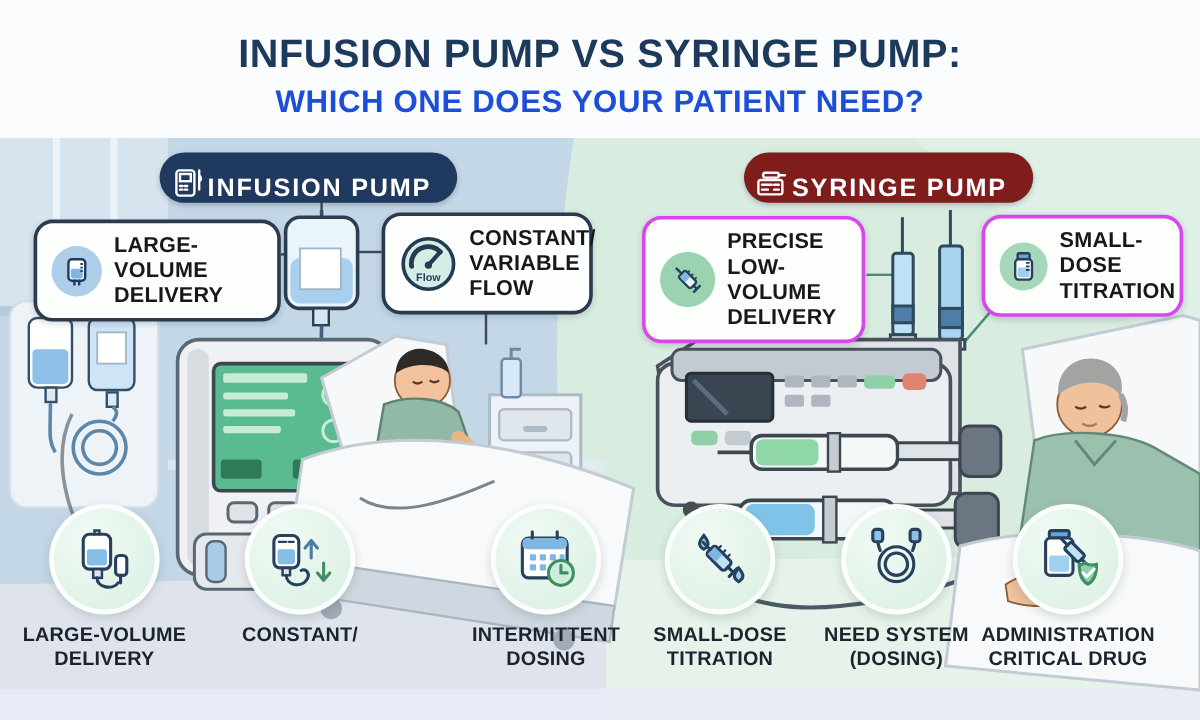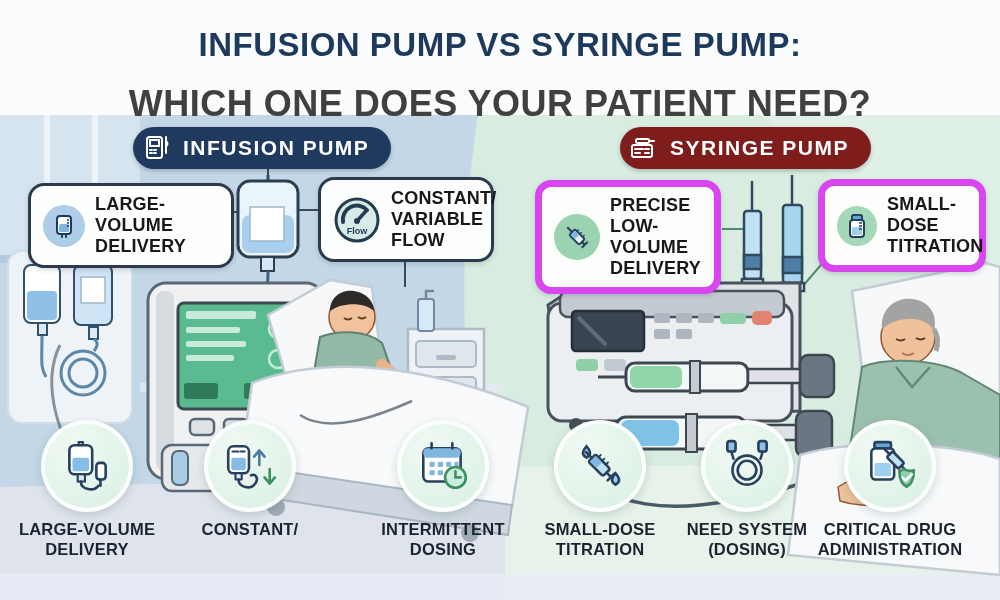--- a/index.html
+++ b/index.html
@@ -3,52 +3,52 @@
 <meta charset="utf-8">
 <style>
   * { margin:0; padding:0; box-sizing:border-box; }
   html,body { width:1000px; height:600px; overflow:hidden; }
   body { font-family:"Liberation Sans", sans-serif; }
   .canvas { position:relative; width:1000px; height:600px; background:#fbfcfd; overflow:hidden; }
 
   
   .header { position:absolute; top:0; left:0; width:1000px; height:115px; background:#fbfcfd; text-align:center; z-index:5; }
   .title-line1 { margin-top:26px; font-size:33px; font-weight:800; letter-spacing:.5px; color:#1d3a5c; line-height:38px;text-align:center; }
-  .title-line2 { font-size:36px; font-weight:800; letter-spacing:.5px; color:#404040; line-height:40px;margin-top:20px; }
+  .title-line2 { font-size:26px; font-weight:800; letter-spacing:.5px; color:#1d4ed8; line-height:40px; }
 
   
   .scene-svg { position:absolute; top:115px; left:0; width:1000px; height:485px; z-index:1; }
 
   
-  .badge { position:absolute; height:42px; border-radius:24px; display:flex; align-items:center; gap:10px; padding:0 22px 0 8px; z-index:6; box-shadow:0 2px 4px rgba(20,40,60,.25); }
+  .badge { position:absolute; height:42px; border-radius:24px; display:flex; align-items:flex-end; padding:0 22px 0 8px; z-index:6; box-shadow:0 2px 4px rgba(20,40,60,.25); }
   .badge-infusion { left:133px; top:127px; background:#1f3a5e; }
   .badge-syringe { left:620px; top:127px; background:#7f1d1d; }
   .badge-icon-wrap { width:32px; height:32px; display:flex; align-items:center; justify-content:center; }
   .badge-label { color:#ffffff; font-size:21px; font-weight:800; letter-spacing:1.5px; white-space:nowrap; }
 
   
   .callout { position:absolute; background:#fdfefe; border-radius:16px; display:flex; align-items:center; gap:10px; padding:8px 12px; z-index:6; box-shadow:0 2px 5px rgba(30,50,70,.18); }
   .callout-navy { border:3px solid #2b3a4d; }
-  .callout-green { border:7px solid #d946ef; background:#fcfefc; }
+  .callout-green { border:3px solid #d946ef; background:#fcfefc; }
   .callout-text { font-size:18px; font-weight:800; line-height:21px; color:#16181a; white-space:pre-line; letter-spacing:.2px; }
   .co-icon { border-radius:50%; flex:0 0 auto; display:flex; align-items:center; justify-content:center; }
   .co-icon-blue { width:42px; height:42px; background:#aecde8; }
   .co-icon-gauge { width:48px; height:48px; background:transparent; }
   .co-icon-green { width:46px; height:46px; background:#9bd2b0; }
   .co-icon-green-sm { width:40px; height:40px; background:#a5d8b8; }
   .callout-lv { left:28px; top:183px; width:206px; }
   .callout-cv { left:318px; top:177px; width:176px; }
   .callout-pl { left:535px; top:180px; width:186px; }
   .callout-sd { left:818px; top:179px; width:168px; }
 
   
   .feature { position:absolute; width:160px; text-align:center; z-index:6; top:420px; }
   .feature-circle { width:92px; height:92px; margin:0 auto; border-radius:50%; background:radial-gradient(circle at 35% 30%, #f0faf4, #d9efe2); border:4px solid rgba(255,255,255,.85); box-shadow:0 3px 8px rgba(40,70,60,.18); display:flex; align-items:center; justify-content:center; }
   .feature-label { margin-top:7px; font-size:16.5px; font-weight:800; line-height:20px; color:#1b242e; letter-spacing:.2px; }
-  .f1 { left:7px; } .f2 { left:170px; } .f3 { left:363px; } .f4 { left:520px; } .f5 { left:667px; } .f6 { left:810px; }
+  .f1 { left:7px; } .f2 { left:170px; } .f3 { left:375px; } .f4 { left:520px; } .f5 { left:667px; } .f6 { left:810px; }
 
   .gauge-text { font-size:9px; font-weight:700; fill:#1d3a5c; }
 </style>
 </head>
 <body>
 
 <div class="canvas">
 
   <div class="header">
     <div class="title-line1">INFUSION PUMP VS SYRINGE PUMP:</div>
@@ -428,18 +428,18 @@
         <rect x="12" y="24" width="16" height="13" rx="2" fill="#9fd0ee" stroke="none"></rect>
         <g transform="rotate(45 33 22)">
           <rect x="24" y="18" width="16" height="8" rx="2" fill="#bfe0f5"></rect>
           <path d="M40,22 h5 M17,22 h7"></path>
         </g>
         <path d="M40,30 C44,32 47,32 50,31 C50,40 47,45 43,47 C39,45 36,40 36,31 C39,32 38,31 40,30 Z" fill="#8fd0a8" stroke="#3f8f63"></path>
         <path d="M39,38 l3,3 l6,-6" stroke="#ffffff"></path>
       </svg>
     </div>
     <div class="feature-label">
+      <div>ADMINISTRATION</div>
       <div>CRITICAL DRUG</div>
-      <div>ADMINISTRATION</div>
     </div>
   </div>
 
 </div>
 
 </body></html>

